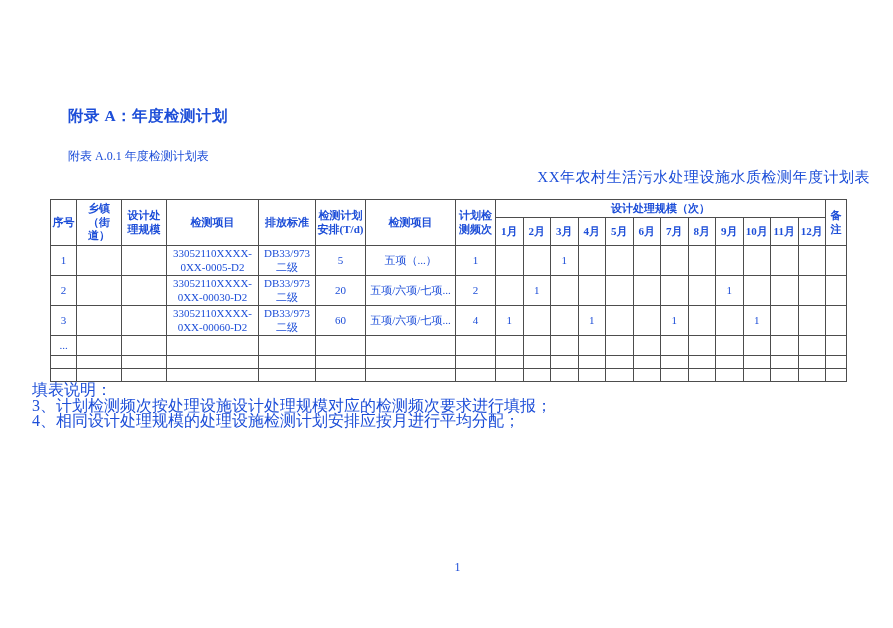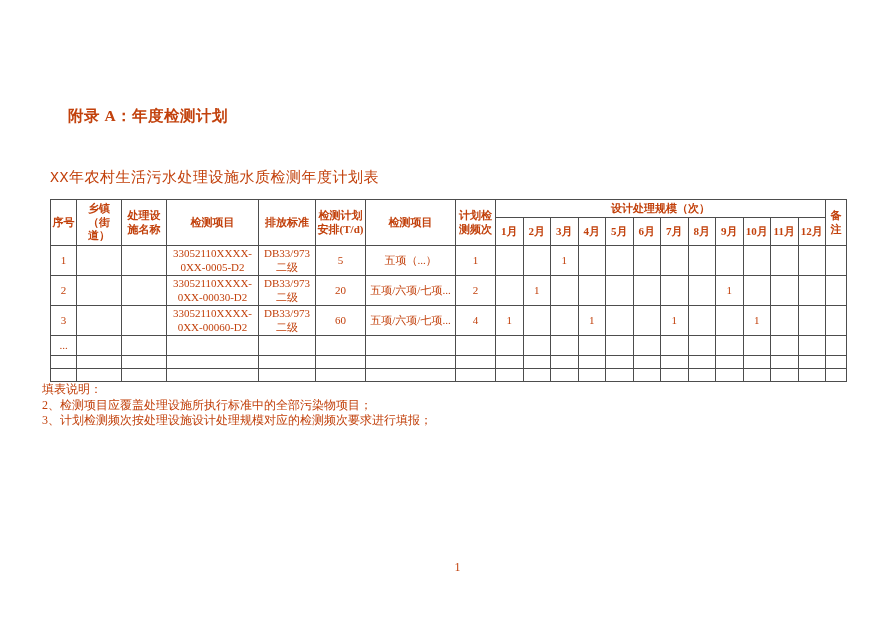--- a/index.html
+++ b/index.html
@@ -2,21 +2,21 @@
 <html><head>
 <meta charset="utf-8">
 <style>
   html, body { margin: 0; padding: 0; background: #fff; }
   .page {
     position: relative;
     width: 893px;
     height: 628px;
     background: #ffffff;
     font-family: "Liberation Serif", "DejaVu Serif", serif;
-    color: #c2410c;
+    color: #1d4ed8;
     overflow: hidden;
   }
   .appendix-heading {
     position: absolute;
     left: 68px;
     top: 106px;
     font-size: 15.5px;
     font-weight: bold;
     letter-spacing: 0.5px;
     white-space: nowrap;
@@ -26,25 +26,24 @@
     left: 68px;
     top: 148px;
     font-size: 12px;
     white-space: nowrap;
   }
   .table-title {
     position: absolute;
     left: 50px;
     top: 168px;
     width: 820px;
-    text-align: left;
+    text-align: right;
     font-size: 15px;
     letter-spacing: 0.5px;
     white-space: nowrap;
-    font-family: Liberation Mono, monospace;
   }
   table.plan {
     position: absolute;
     left: 50px;
     top: 199px;
     border-collapse: collapse;
     table-layout: fixed;
   }
   table.plan th, table.plan td {
     border: 1px solid #4d4d4d;
@@ -55,43 +54,44 @@
     padding: 0 1px;
     overflow: hidden;
     white-space: pre-line;
     word-break: break-word;
   }
   table.plan th { font-weight: bold; }
   tr.hdr-top { height: 18px; }
   tr.hdr-months { height: 28px; }
   .notes {
     position: absolute;
-    left: 42px;
+    left: 32px;
     top: 382px;
     width: 822px;
-    font-size: 12px;
+    font-size: 16px;
     line-height: 15.6px;
   }
   .note-line { margin: 0; }
   .page-number {
     position: absolute;
     left: 0;
     top: 560px;
     width: 915px;
     text-align: center;
     font-size: 12px;
   }
 </style>
 </head>
 <body>
 
 <div class="page">
 
   <div class="appendix-heading">附录 A：年度检测计划</div>
 
+  <div class="sub-heading">附表 A.0.1  年度检测计划表</div>
 
   <div class="table-title">XX年农村生活污水处理设施水质检测年度计划表</div>
 
   <table class="plan">
     <colgroup>
       <col style="width:26px">
         <col style="width:45px">
         <col style="width:45px">
       <col style="width:92px">
         <col style="width:57px">
@@ -109,21 +109,21 @@
       <col style="width:27.5px">
         <col style="width:27.5px">
         <col style="width:27.5px">
         <col style="width:27.5px">
       <col style="width:21px">
     </colgroup>
     <thead>
       <tr class="hdr-top">
         <th rowspan="2">序号</th>
         <th rowspan="2">乡镇（街道）</th>
-        <th rowspan="2">处理设施名称</th>
+        <th rowspan="2">设计处理规模</th>
         <th rowspan="2">检测项目</th>
         <th rowspan="2">排放标准</th>
         <th rowspan="2">检测计划安排(T/d)</th>
         <th rowspan="2">检测项目</th>
         <th rowspan="2">计划检测频次</th>
         <th colspan="12">设计处理规模（次）</th>
         <th rowspan="2">备注</th>
       </tr>
       <tr class="hdr-months" id="month-header-row">
           <th>1月</th>
@@ -280,19 +280,19 @@
           <td></td>
           <td></td>
           <td></td>
           <td></td>
         </tr>
       </tbody>
   </table>
 
   <div class="notes">
     <p class="note-line">填表说明：</p>
-    <p class="note-line">2、检测项目应覆盖处理设施所执行标准中的全部污染物项目；</p>
     <p class="note-line">3、计划检测频次按处理设施设计处理规模对应的检测频次要求进行填报；</p>
+    <p class="note-line">4、相同设计处理规模的处理设施检测计划安排应按月进行平均分配；</p>
   </div>
 
   <div class="page-number">1</div>
 
 </div>
 
 </body></html>

